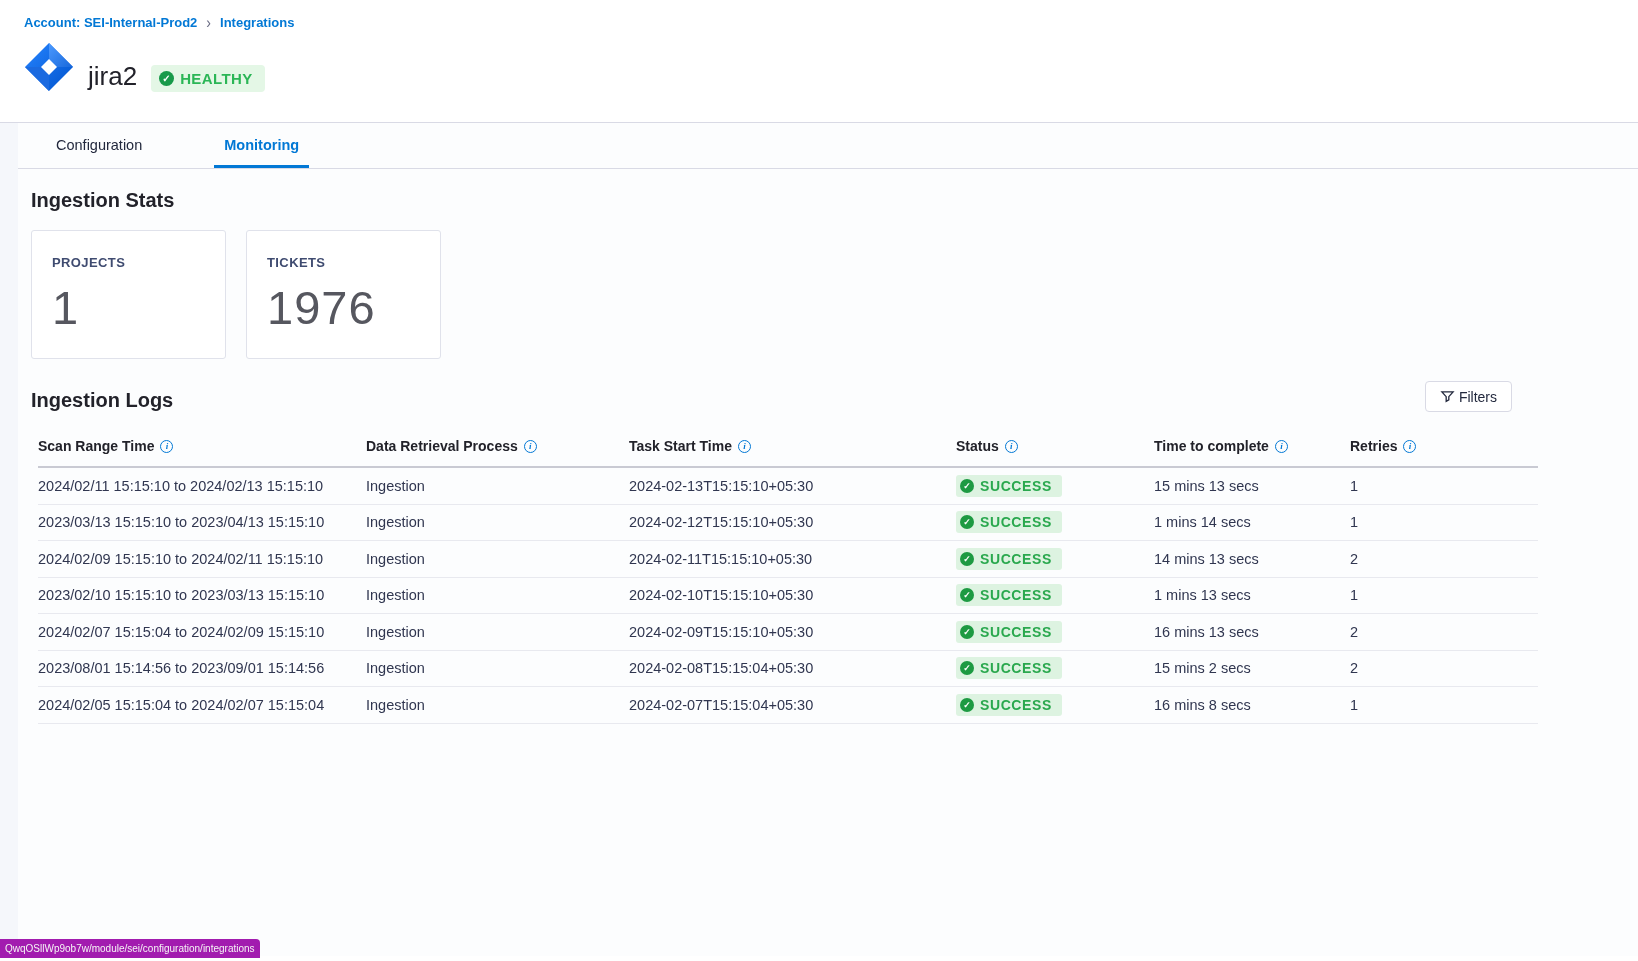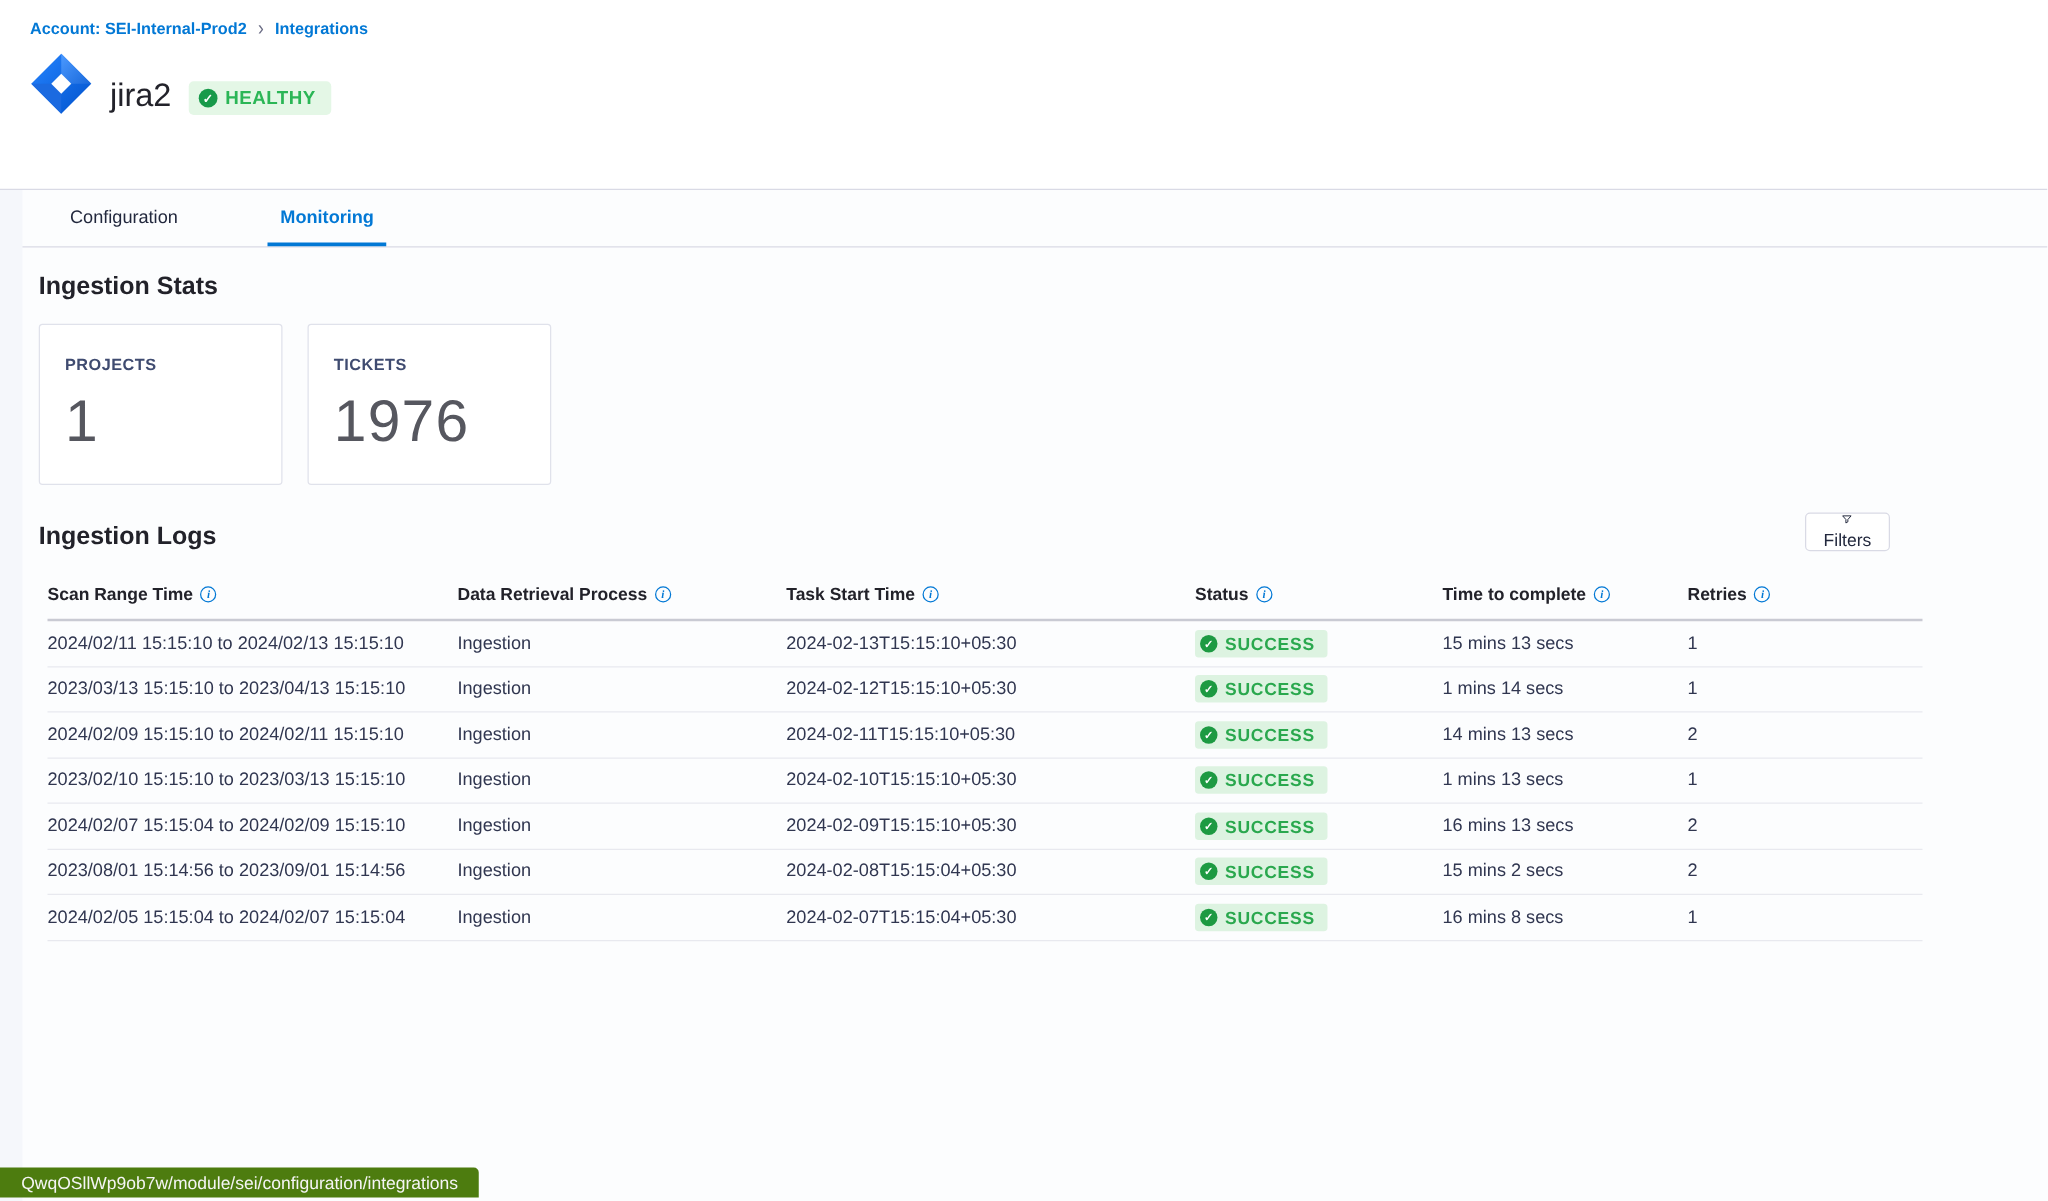--- a/index.html
+++ b/index.html
@@ -6,21 +6,21 @@
   html,body { width:1638px; height:961px; }
   body {
     font-family:"Liberation Sans", sans-serif;
     background:#ffffff;
     color:#22222a;
     position:relative;
     overflow:hidden;
   }
 
   
-  .page-header { background:#ffffff; padding:14px 24px 0 24px; height:152px; border-bottom:1px solid #d9dae5; }
+  .page-header { background:#ffffff; padding:14px 24px 0 24px; height:123px; border-bottom:1px solid #d9dae5; }
   .breadcrumb { font-size:13px; font-weight:700; color:#0278d5; display:flex; align-items:center; gap:9px; }
   .breadcrumb a { color:#0278d5; text-decoration:none; cursor:pointer; }
   .breadcrumb .sep { color:#6b6d85; font-size:14px; font-weight:400; transform:scaleY(1.2); }
   .title-row { display:flex; align-items:flex-end; margin-top:12px; gap:14px; }
   .jira-logo { width:50px; height:50px; flex:0 0 auto; }
   .page-title { font-size:26px; font-weight:400; color:#22222a; }
   .health-badge {
     display:inline-flex; align-items:center; gap:6px;
     background:#e4f7e6; color:#2bb656; font-weight:700; font-size:15px;
     letter-spacing:.4px; padding:5px 12px 5px 8px; border-radius:4px;
@@ -44,42 +44,42 @@
   .stat-card { width:195px; height:129px; background:#ffffff; border:1px solid #e0e2eb; border-radius:3px; padding:24px 20px; }
   .stat-label { font-size:13px; font-weight:700; color:#3f4b70; letter-spacing:.4px; }
   .stat-value { font-size:47px; font-weight:400; color:#56575f; margin-top:10px; letter-spacing:1px; }
 
   
   .logs-section { padding:22px 0 0 31px; }
   .logs-header { display:flex; align-items:flex-end; justify-content:space-between; margin-right:126px; }
   .filters-button {
     display:inline-flex; align-items:center; gap:4px; background:#ffffff;
     border:1px solid #d9dae5; border-radius:4px; height:31px; padding:0 14px;
-    font-size:14px; color:#22283d; cursor:pointer; font-family:inherit;flex-direction:column;
+    font-size:14px; color:#22283d; cursor:pointer; font-family:inherit;
   }
   .filters-button svg { display:block; }
 
   .log-table { margin:18px 7px 0 7px; width:1500px; }
   .tgrid { display:grid; grid-template-columns:328px 263px 327px 198px 196px 188px; align-items:center; }
   .thead { padding:8px 0 12px 0; border-bottom:2px solid #c9cad3; }
   .th { font-size:14px; font-weight:700; color:#22222a; display:flex; align-items:center; gap:6px; }
   .info-icon { width:13px; height:13px; border:1.3px solid #0278d5; border-radius:50%; color:#0278d5;
     display:inline-flex; align-items:center; justify-content:center; font-size:9px; font-weight:700;
     font-family:"Liberation Serif", serif; font-style:italic; flex:0 0 auto; cursor:pointer; }
   .trow { height:36.5px; border-bottom:1px solid #e8e9ef; font-size:14.5px; color:#303650; }
   .status-badge { display:inline-flex; align-items:center; gap:6px; background:#ddf3e1; border-radius:3px;
     padding:3px 10px 3px 4px; }
   .status-badge .check-circle { width:14px; height:14px; border-radius:50%; background:#1d9a42; color:#fff;
     display:inline-flex; align-items:center; justify-content:center; font-size:9px; font-weight:700; }
   .status-badge .status-text { font-size:14px; font-weight:700; color:#2aa84e; letter-spacing:.6px; }
 
   
   .statusbar-tooltip {
-    position:absolute; left:0; bottom:3px; background:#4d7c0f; color:#f5f5f5;
-    font-size:14px; padding:4px 17px; border-top-right-radius:4px; white-space:nowrap;
+    position:absolute; left:0; bottom:3px; background:#a21caf; color:#f5f5f5;
+    font-size:10px; padding:4px 5px; border-top-right-radius:4px; white-space:nowrap;
   }
 </style>
 </head>
 <body>
 
 <div class="page-header">
   <div class="breadcrumb">
     <a>Account: SEI-Internal-Prod2</a>
     <span class="sep">›</span>
     <a>Integrations</a>

